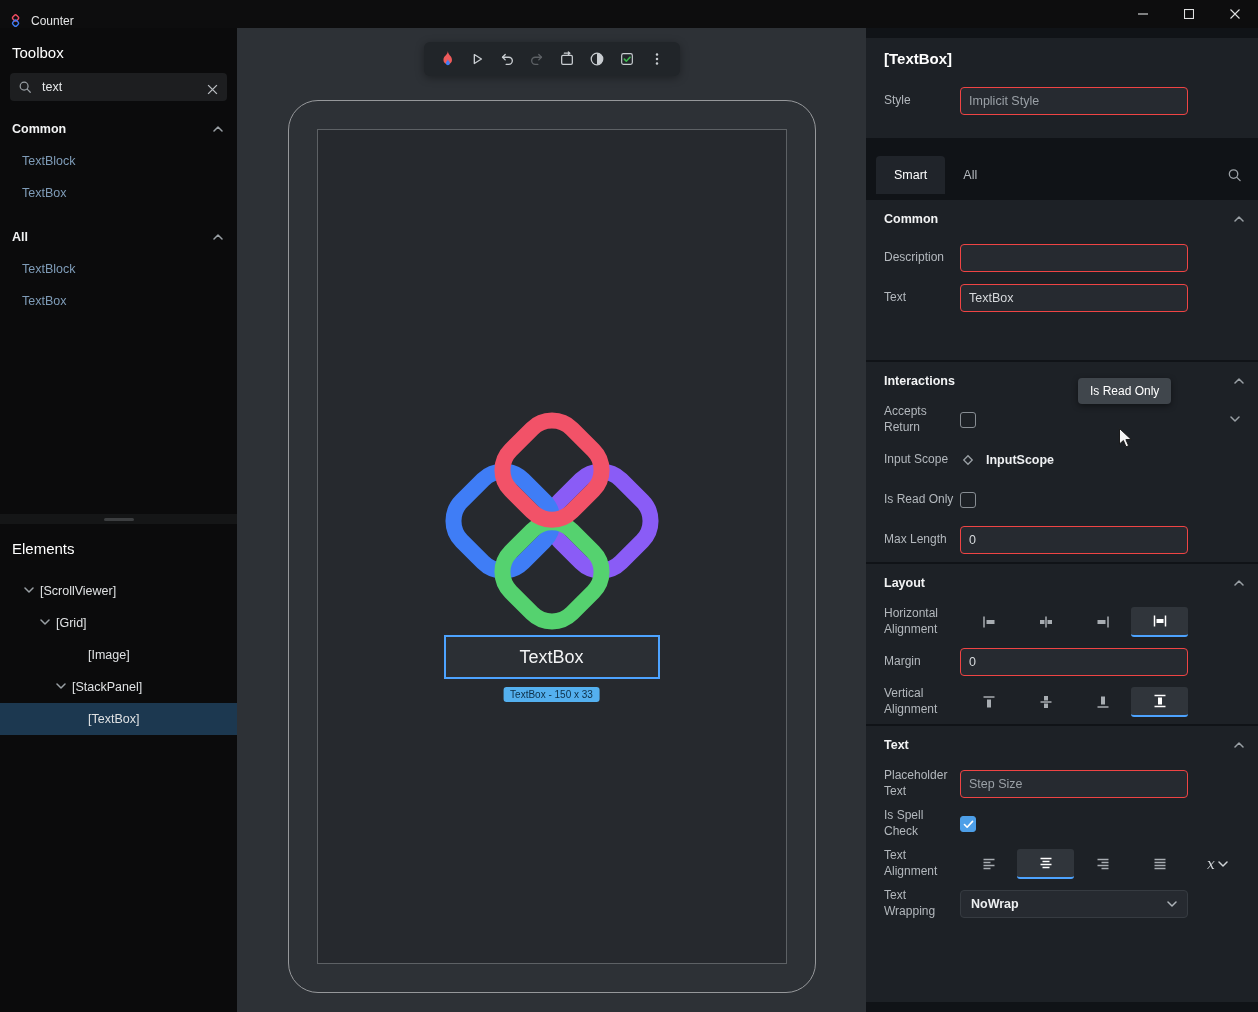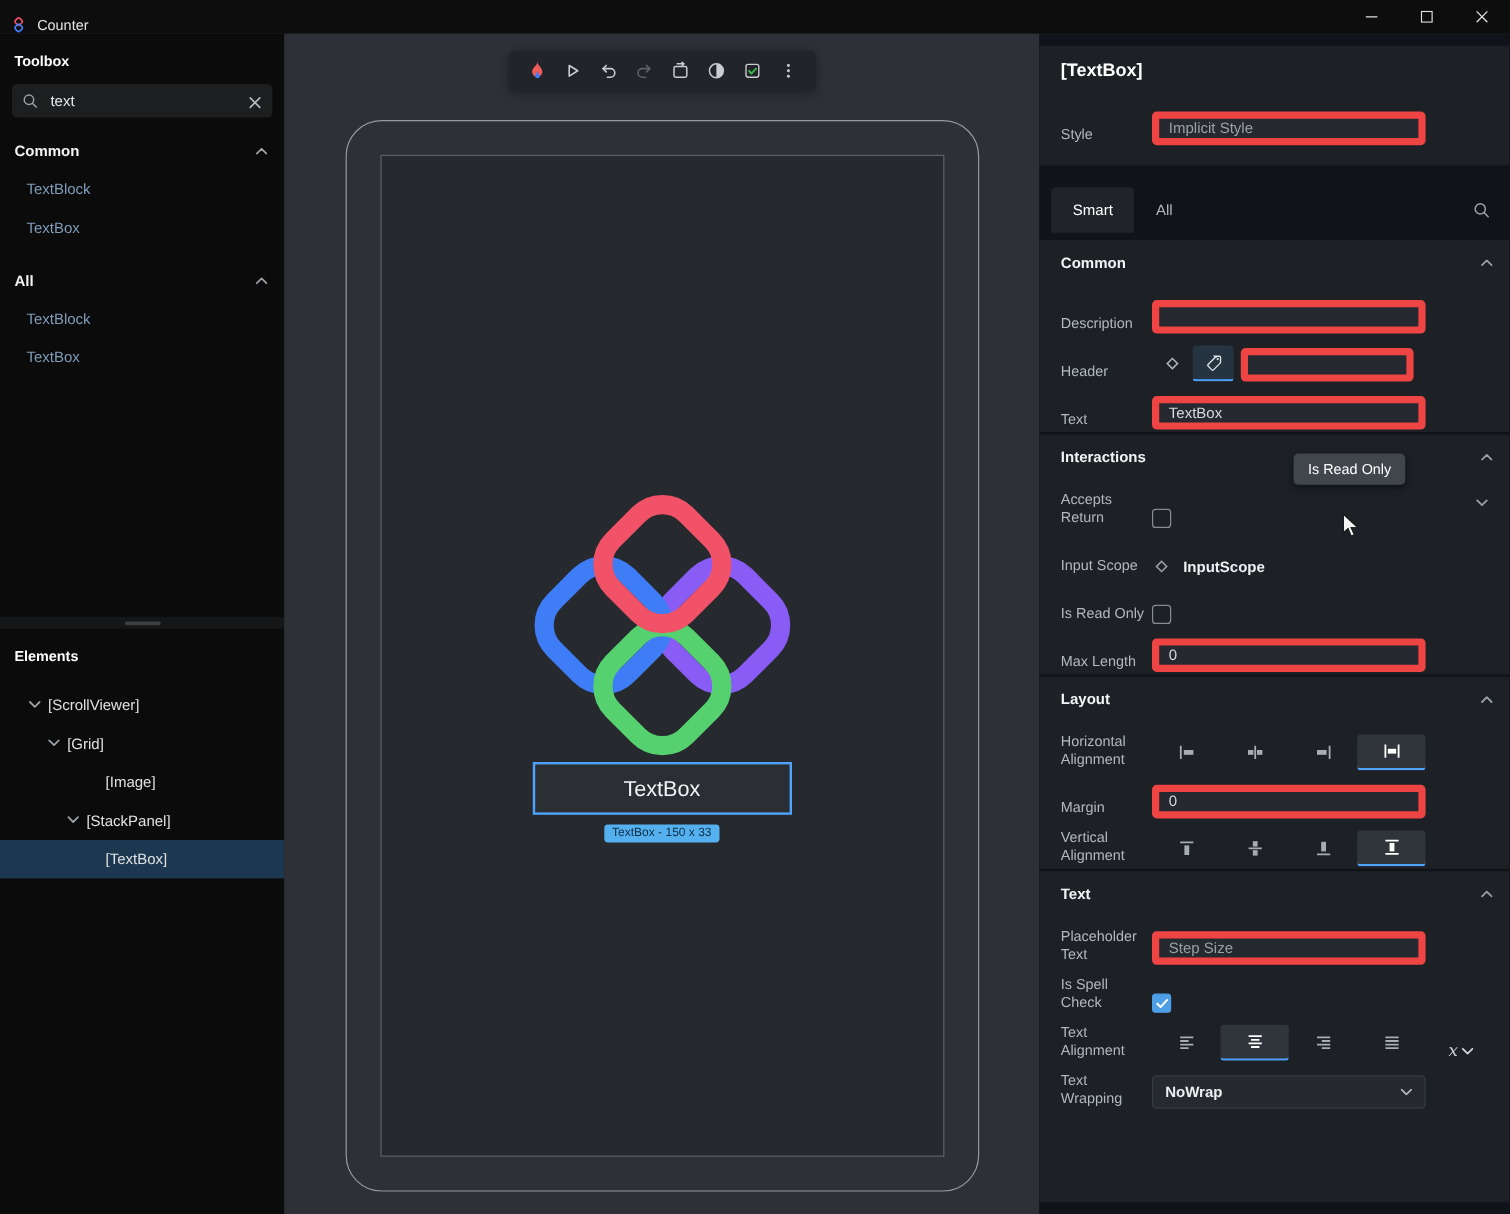--- a/index.html
+++ b/index.html
@@ -11,21 +11,21 @@
   .titlebar{position:absolute;top:0;left:0;right:0;height:28px;background:#0d0d0e;
             display:flex;align-items:flex-end;z-index:60;font-size:12px;color:#e4e5e6;}
   .titlebar .appicon{width:14px;height:14px;margin:0 8px 0 9px;flex:0 0 auto;}
   .win-controls{margin-left:auto;display:flex;height:100%;}
   .win-btn{width:46px;height:100%;display:flex;align-items:center;justify-content:center;color:#dfe0e1;}
   .win-btn svg{display:block;}
 
   
   .sidebar{position:absolute;top:28px;left:0;width:237px;bottom:0;background:#0b0b0c;
            display:flex;flex-direction:column;}
-  .side-title{font-size:12px;font-weight:bold;color:#fff;margin:16px 0 12px 12px;}
+  .side-title{font-size:15px;font-weight:normal;color:#fff;margin:16px 0 12px 12px;}
   .searchbox{margin:0 10px;height:28px;background:#1d1e20;border-radius:4px;display:flex;
              align-items:center;padding:0 8px;color:#cfd2d5;}
   .searchbox .sicon{color:#9aa0a5;width:14px;height:14px;margin-right:8px;flex:0 0 auto;}
   .searchbox input{flex:1;background:transparent;border:0;outline:0;color:#e6e8ea;font-size:12.5px;
                    font-family:"Liberation Sans",sans-serif;min-width:0;}
   .searchbox .clear{color:#b9bdc1;width:12px;height:12px;flex:0 0 auto;cursor:pointer;}
   .tb-header{height:32px;display:flex;align-items:center;justify-content:space-between;
              padding:0 14px 0 12px;font-size:12.5px;font-weight:bold;color:#f2f3f4;margin-top:12px;}
   .tb-item{height:32px;display:flex;align-items:center;padding-left:22px;font-size:12.5px;
            color:#7f9cb8;}
@@ -63,23 +63,23 @@
   .sel-badge{position:absolute;top:557px;left:50%;transform:translateX(-50%);
              background:#54b0ef;color:#0d2f47;font-size:10px;line-height:15px;
              padding:0 7px;border-radius:3px;white-space:nowrap;}
 
   
   .inspector{position:absolute;top:28px;right:0;width:392px;bottom:0;background:#101317;
              padding-top:10px;}
   .card{background:#1d2126;margin-bottom:2px;position:relative;padding:0 14px 0 18px;}
   .head-card{height:100px;margin-bottom:18px;padding-top:12px;}
   .insp-title{font-size:15px;font-weight:bold;color:#fff;margin-bottom:14px;}
-  .prop-row{display:flex;align-items:flex-end;min-height:40px;}
+  .prop-row{display:flex;align-items:center;min-height:40px;}
   .prop-label{width:76px;flex:0 0 auto;font-size:12px;color:#b3b8bd;line-height:1.3;padding-right:6px;}
-  .tb-input{height:28px;background:#262a30;border:6px solid #ef4444;border-radius:4px;
+  .tb-input{height:28px;background:#262a30;border:1px solid #ef4444;border-radius:4px;
             color:#d6d9dc;font-size:12.5px;padding:0 8px;font-family:"Liberation Sans",sans-serif;
             outline:none;width:228px;}
   .tb-input.dim-text{color:#9aa0a6;}
   .tb-input.short{width:144px;}
   .tabs-row{height:38px;display:flex;align-items:flex-end;margin:0 0 6px 0;padding:0 4px 0 10px;position:relative;}
   .tab{height:38px;display:flex;align-items:center;justify-content:center;padding:0 18px;
        font-size:12.5px;color:#b3b8bd;}
   .tab.active{background:#20242a;color:#fff;border-radius:4px 4px 0 0;}
   .tabs-row .search-right{position:absolute;right:16px;top:50%;transform:translateY(-50%);
                           color:#9aa0a5;width:15px;height:15px;}
@@ -331,35 +331,20 @@
             <svg viewBox="0 0 10 6">
               <path d="M1 1l4 4 4-4" fill="none" stroke="currentColor" stroke-width="1.5" stroke-linecap="round" stroke-linejoin="round"></path>
             </svg>
           </span>
       </div>
       <div class="prop-row">
         <div class="prop-label">Description</div>
         <input class="tb-input" readonly="" value="" style="">
       </div>
       <div class="prop-row">
-        <div class="prop-label">Header</div>
-        <button class="icon-btn">
-          <svg viewBox="0 0 14 14" width="14" height="14">
-              <rect x="4" y="4" width="6" height="6" transform="rotate(45 7 7)" fill="none" stroke="currentColor" stroke-width="1.3"></rect>
-            </svg>
-        </button>
-        <button class="icon-btn selected">
-          <svg viewBox="0 0 16 16" width="15" height="15">
-              <path d="M8.6 2h4.4a1 1 0 0 1 1 1v4.4a1 1 0 0 1-.3.7l-6 6a1 1 0 0 1-1.4 0L2.9 10.7a1 1 0 0 1 0-1.4l6-6a1 1 0 0 1 .7-.3z" fill="none" stroke="currentColor" stroke-width="1.2"></path>
-              <circle cx="11.5" cy="4.5" r="1" fill="currentColor"></circle>
-            </svg>
-        </button>
-        <input class="tb-input short" style="margin-left: 6px;" readonly="" value="">
-      </div>
-      <div class="prop-row">
         <div class="prop-label">Text</div>
         <input class="tb-input" readonly="" value="TextBox" style="">
       </div>
     </div>
 
     <div class="card" style="height:200px;">
       <div class="tooltip">Is Read Only</div>
       <span class="chev edge-chev">
           <svg viewBox="0 0 10 6" width="11" height="7">
             <path d="M1 1l4 4 4-4" fill="none" stroke="currentColor" stroke-width="1.5" stroke-linecap="round" stroke-linejoin="round"></path>

